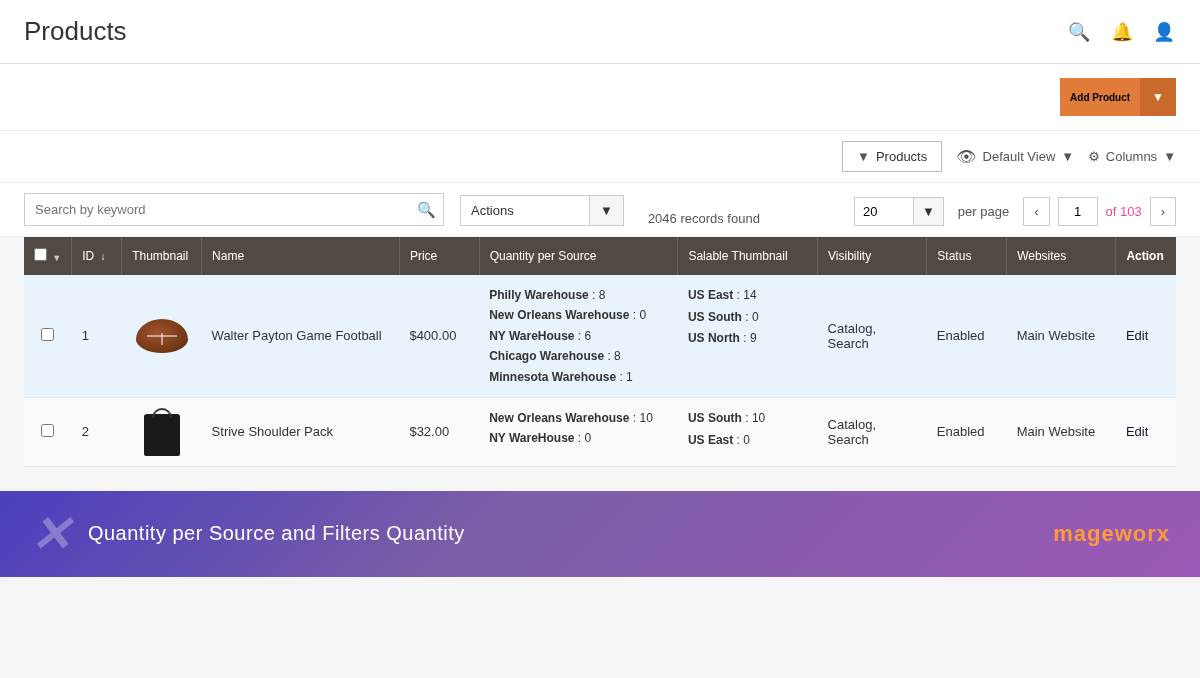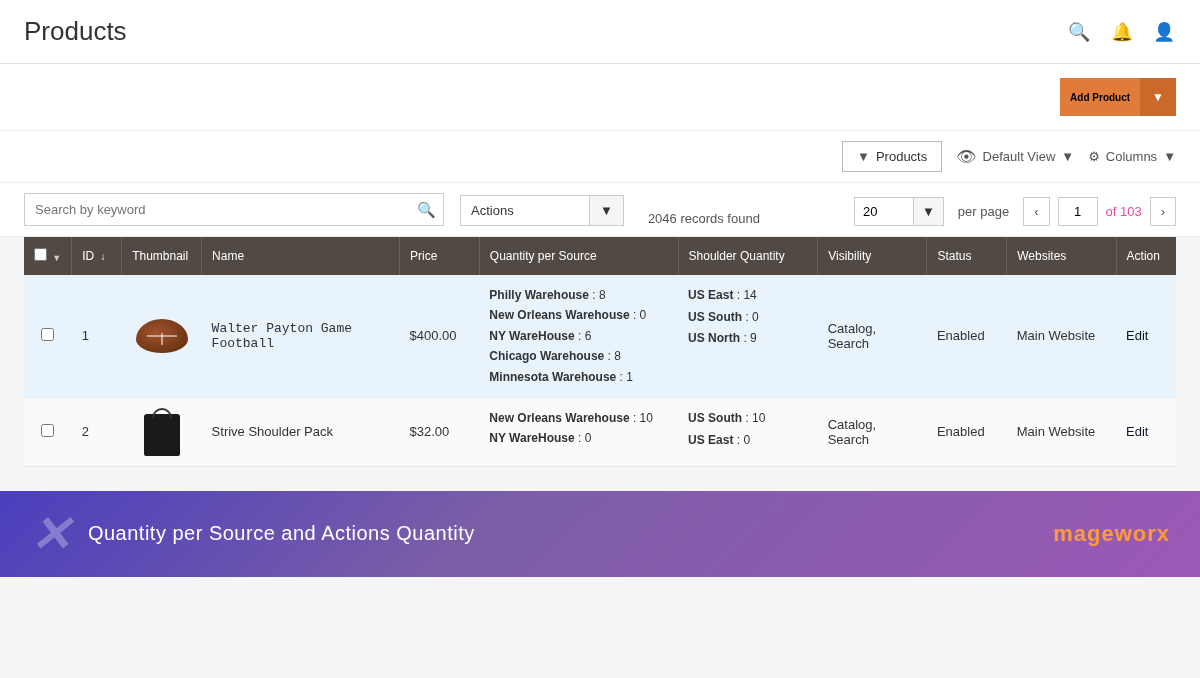--- a/index.html
+++ b/index.html
@@ -46,21 +46,21 @@
     .th-checkbox { width: 36px; text-align: center; }
     .th-id { width: 50px; }
     .th-thumbnail { width: 80px; }
     .th-name { width: 200px; }
     .th-price { width: 80px; }
     .th-qty { width: 200px; margin-left: 25px; }
     .th-salable { width: 140px; }
     .th-visibility { width: 110px; }
     .th-status { width: 80px; }
     .th-websites { width: 110px; }
-    .th-action { width: 60px; }
+    .th-action { width: 60px; font-weight: bold; }
 
     tbody tr { border-bottom: 1px solid #e8e8e8; background: #fff; }
     tbody tr:nth-child(even) { background: #fafafa; }
     tbody tr.highlight { background: #e8f3fc; }
     td { padding: 10px 10px; vertical-align: top; font-size: 13px; margin-top: 40px; }
     .td-checkbox { text-align: center; vertical-align: middle; }
     .td-id { vertical-align: middle; }
     .td-thumbnail { text-align: center; vertical-align: middle; }
 
     .qty-line { font-size: 12px; line-height: 1.7; }
@@ -149,38 +149,38 @@
       <tr>
         <th class="th-checkbox">
           <input type="checkbox" class="header-checkbox" style="">
           <span style="font-size:9px;color:#ccc;margin-left:2px;">▼</span>
         </th>
         <th class="th-id">ID <span class="sort-arrow">↓</span></th>
         <th class="th-thumbnail">Thumbnail</th>
         <th class="th-name">Name</th>
         <th class="th-price">Price</th>
         <th class="th-qty">Quantity per Source</th>
-        <th class="th-salable">Shoulder Quantity</th>
+        <th class="th-salable">Salable Thumbnail</th>
         <th class="th-visibility">Visibility</th>
         <th class="th-status">Status</th>
         <th class="th-websites">Websites</th>
         <th class="th-action">Action</th>
       </tr>
     </thead>
     <tbody id="table-body">
     <tr class="highlight">
           <td class="td-checkbox"><input type="checkbox" style=""></td>
           <td class="td-id">1</td>
           <td class="td-thumbnail">
             <div style="width:52px;height:34px;background:radial-gradient(ellipse at 40% 40%, #a0522d 0%, #5c2b0a 100%);border-radius:50% 50% 50% 50% / 60% 60% 40% 40%;margin:auto;display:flex;align-items:center;justify-content:center;position:relative;">
         <div style="position:absolute;top:50%;left:50%;transform:translate(-50%,-50%);width:30px;height:2px;background:rgba(255,255,255,0.5);"></div>
         <div style="position:absolute;top:40%;left:50%;transform:translateX(-50%);width:2px;height:12px;background:rgba(255,255,255,0.5);"></div>
       </div>
           </td>
-          <td style="vertical-align: middle; font-family: Liberation Mono, monospace;">Walter Payton Game Football</td>
+          <td style="vertical-align: middle;">Walter Payton Game Football</td>
           <td style="vertical-align: middle;">$400.00</td>
           <td class="qty-line">
             <div><span class="bold">Philly Warehouse</span> : 8</div>
             <div><span class="bold">New Orleans Warehouse</span> : 0</div>
             <div><span class="bold">NY WareHouse</span> : 6</div>
             <div><span class="bold">Chicago Warehouse</span> : 8</div>
             <div><span class="bold">Minnesota Warehouse</span> : 1</div>
           </td>
           <td class="salable-line">
             <div><span class="bold">US East</span> : 14</div>
@@ -216,18 +216,18 @@
           <td style="vertical-align: middle;">Main Website</td>
           <td style="vertical-align: middle;"><a class="edit-link" href="#">Edit</a></td>
         </tr>
       </tbody>
   </table>
 </div>
 
 <div class="bottom-banner">
   <div class="banner-left">
     <div class="banner-x-logo">✕</div>
-    <span class="banner-text">Quantity per Source and Actions Quantity</span>
+    <span class="banner-text">Quantity per Source and Filters Quantity</span>
   </div>
   <div class="banner-brand">
     <span>mageworx</span>
   </div>
 </div>
 
 </body></html>

